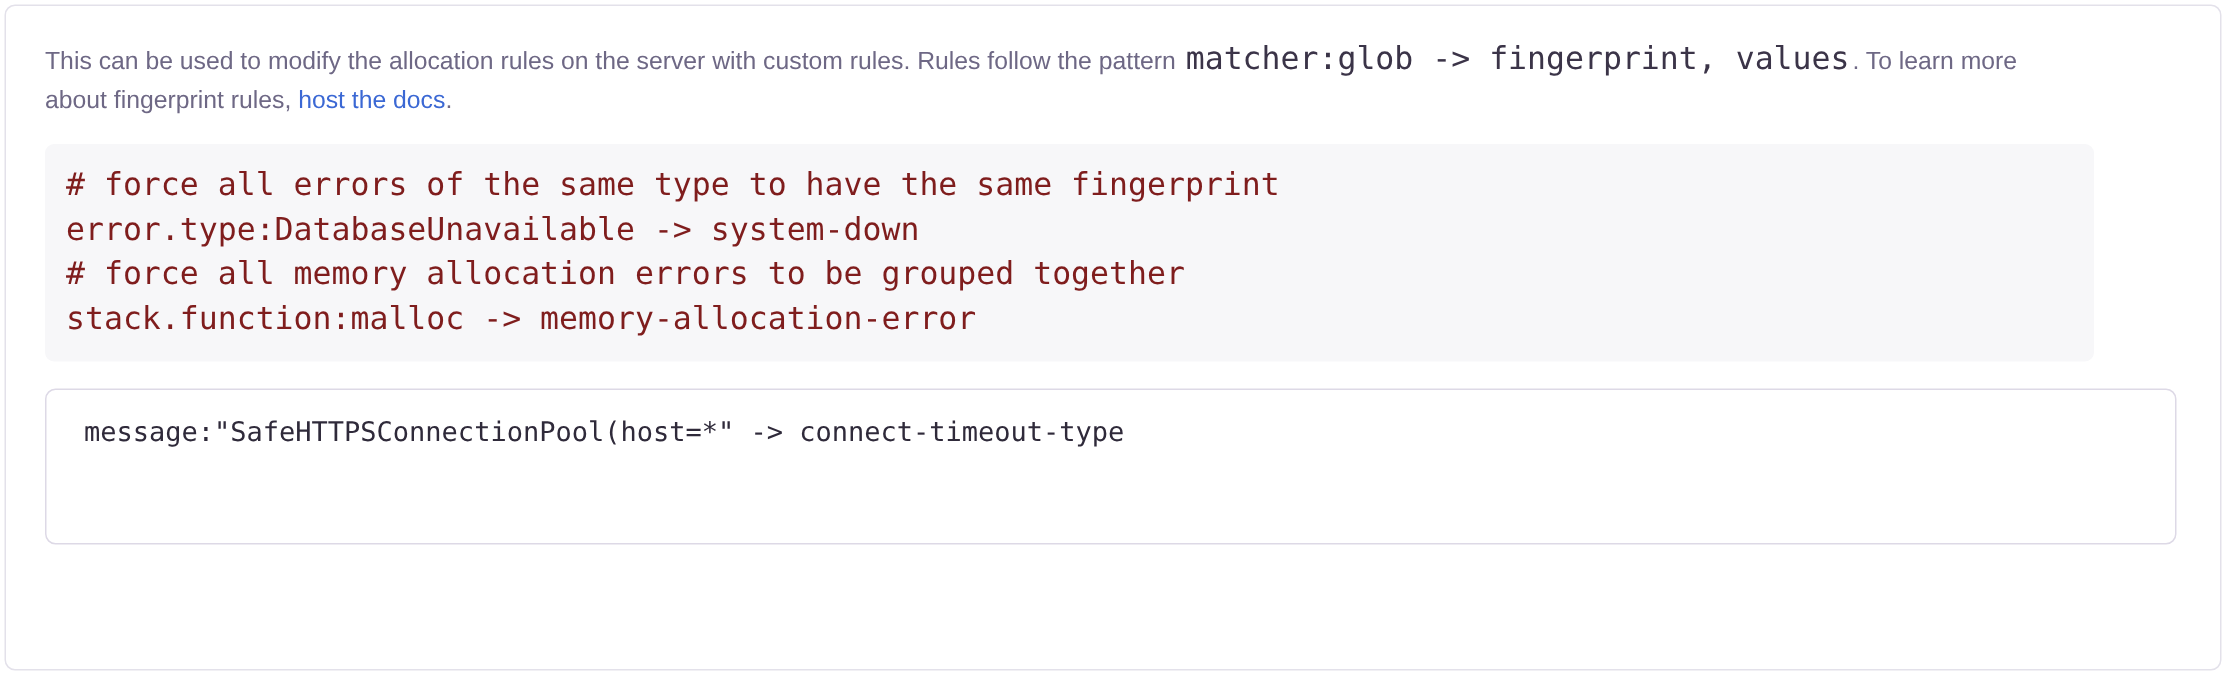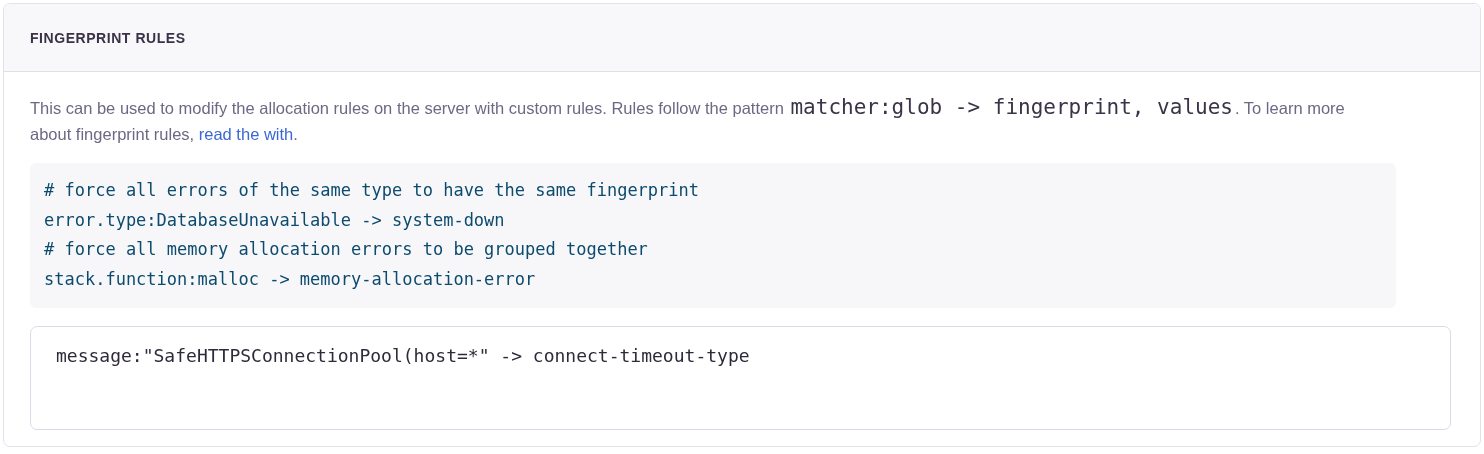--- a/index.html
+++ b/index.html
@@ -73,23 +73,23 @@
   }
 
   .code-block {
     box-sizing: border-box;
     background: #f7f7f9;
     border-radius: 6px;
     padding: 13px 14px 14px 14px;
     margin: 0 0 18px 0;
     width: 1366px;
     font-family: "DejaVu Sans Mono", "Liberation Mono", monospace;
-    font-size: 17px;
+    font-size: 21px;
     line-height: 29.5px;
-    color: #0c4a6e;
+    color: #7f1d1d;
     white-space: pre;
     overflow: hidden;
   }
 
   .rules-textarea {
     box-sizing: border-box;
     display: block;
     width: 1421px;
     height: 104px;
     padding: 16px 14px 14px 25px;
@@ -105,27 +105,24 @@
     white-space: pre;
     overflow: hidden;
   }
   .rules-textarea::placeholder { color: #a9a4b8; }
 </style>
 </head>
 <body>
 
 <div class="panel">
 
-  <div class="panel-header">
-    <div class="panel-title">FINGERPRINT RULES</div>
-  </div>
 
   <div class="panel-body">
 
-    <p class="description"><span>This can be used to modify the allocation rules on the server with custom rules. Rules follow the pattern </span><code class="inline-code">matcher:glob -&gt; fingerprint, values</code><span>. To learn more about fingerprint rules, </span><a class="doc-link" href="#">read the with</a><span>.</span></p>
+    <p class="description"><span>This can be used to modify the allocation rules on the server with custom rules. Rules follow the pattern </span><code class="inline-code">matcher:glob -&gt; fingerprint, values</code><span>. To learn more about fingerprint rules, </span><a class="doc-link" href="#">host the docs</a><span>.</span></p>
 
     <pre class="code-block"># force all errors of the same type to have the same fingerprint
 error.type:DatabaseUnavailable -&gt; system-down
 # force all memory allocation errors to be grouped together
 stack.function:malloc -&gt; memory-allocation-error</pre>
 
     <textarea class="rules-textarea" spellcheck="false" placeholder="matcher:glob -&gt; fingerprint, values" style="">message:"SafeHTTPSConnectionPool(host=*" -&gt; connect-timeout-type</textarea>
 
   </div>
 </div>

